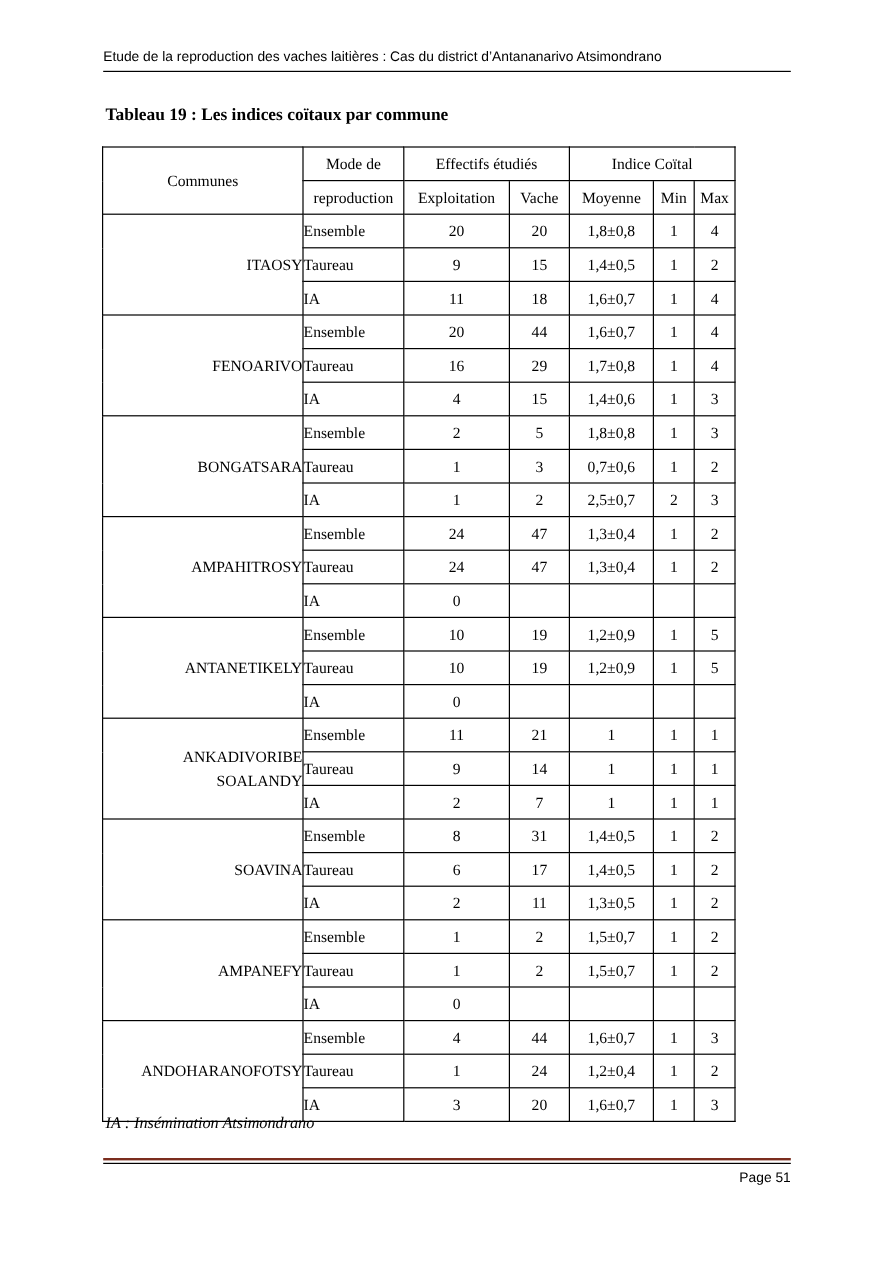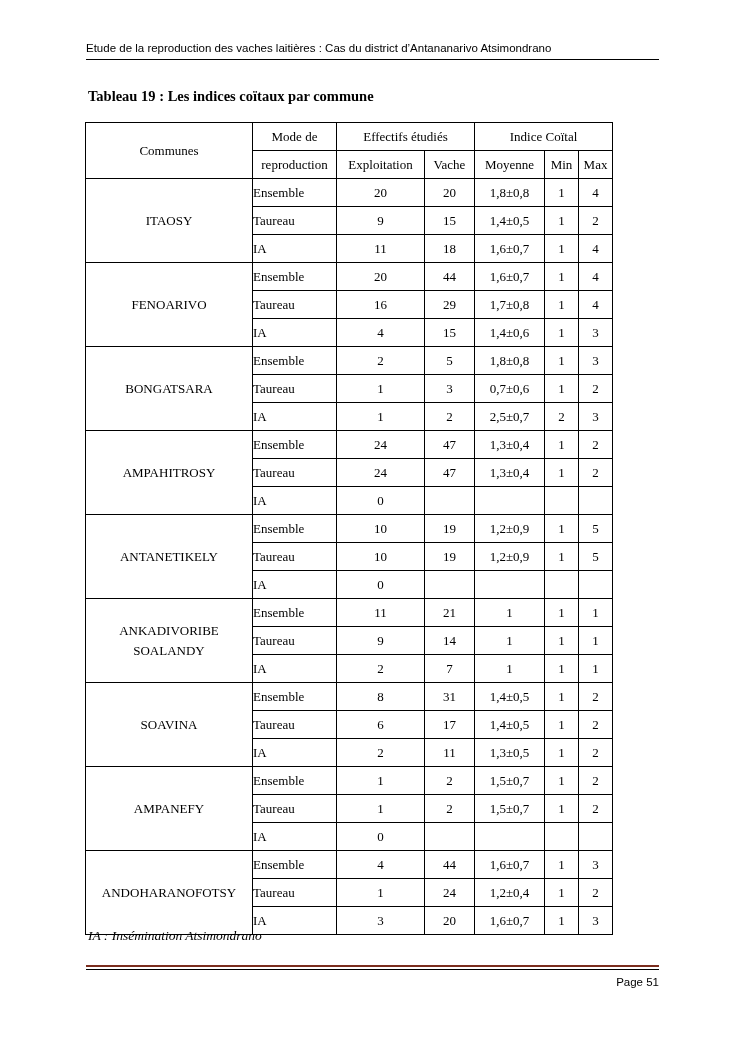--- a/index.html
+++ b/index.html
@@ -65,21 +65,21 @@
   }
   .hdr-small {
     text-align: center;
     font-weight: bold;
     font-family: "Liberation Sans", sans-serif;
     font-size: 11.5px;
     line-height: 1.35;
     margin-left: 46px;
   }
   .commune-cell {
-    text-align: center;
+    text-align: right;
     padding-left: 8px;
     font-size: 13.5px;
     line-height: 1.5;
   }
   .mode-cell {
     text-align: left;
     padding-left: 7px;
     font-size: 12.5px;
   }
   .num {

